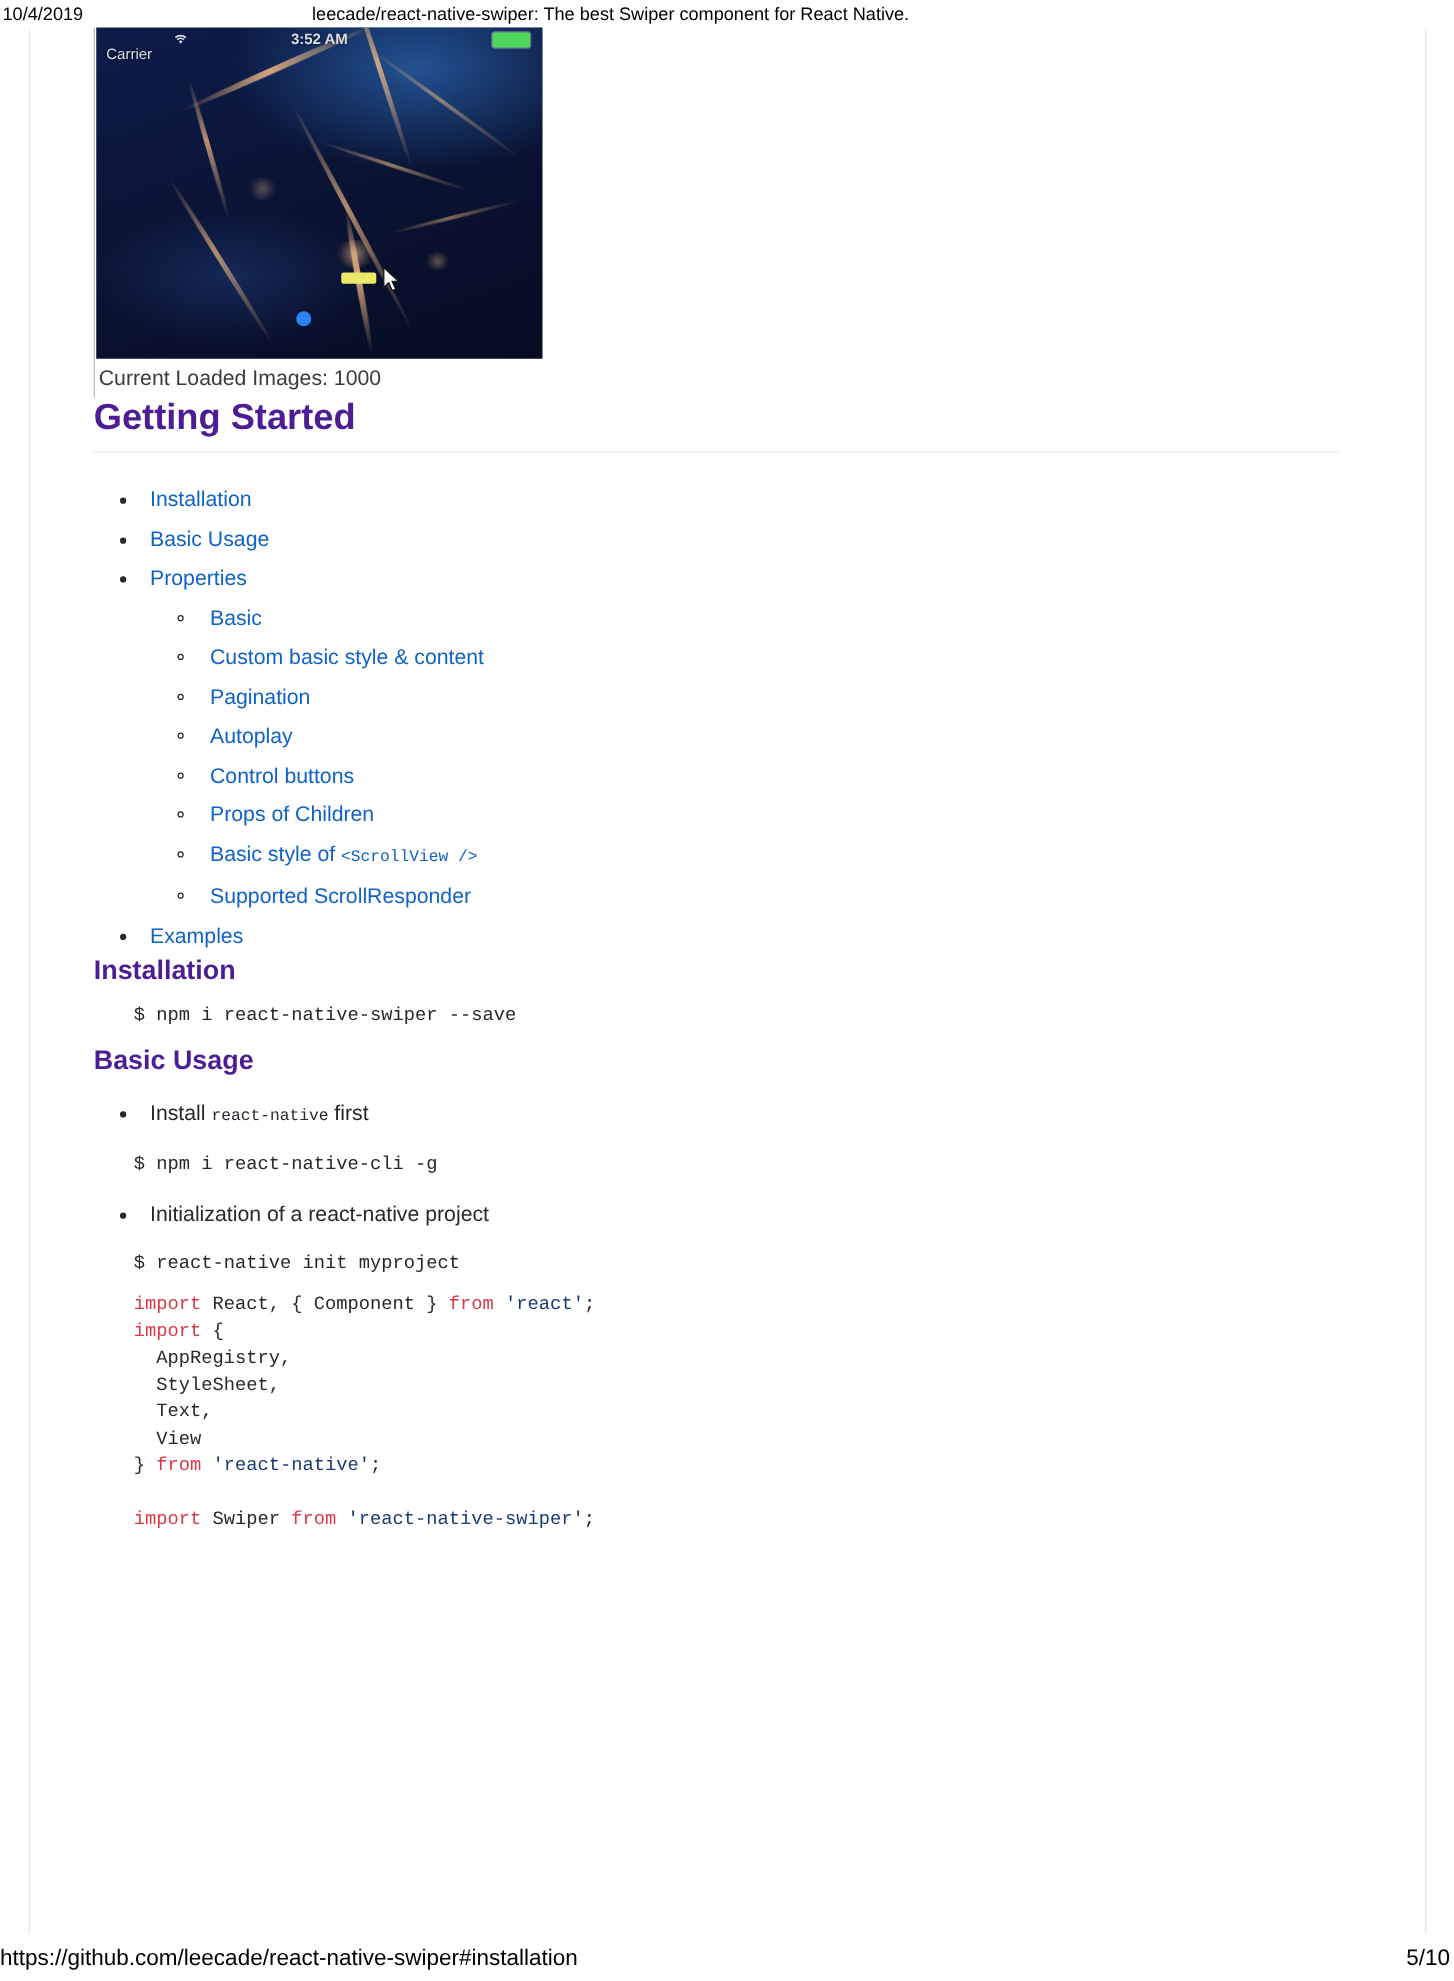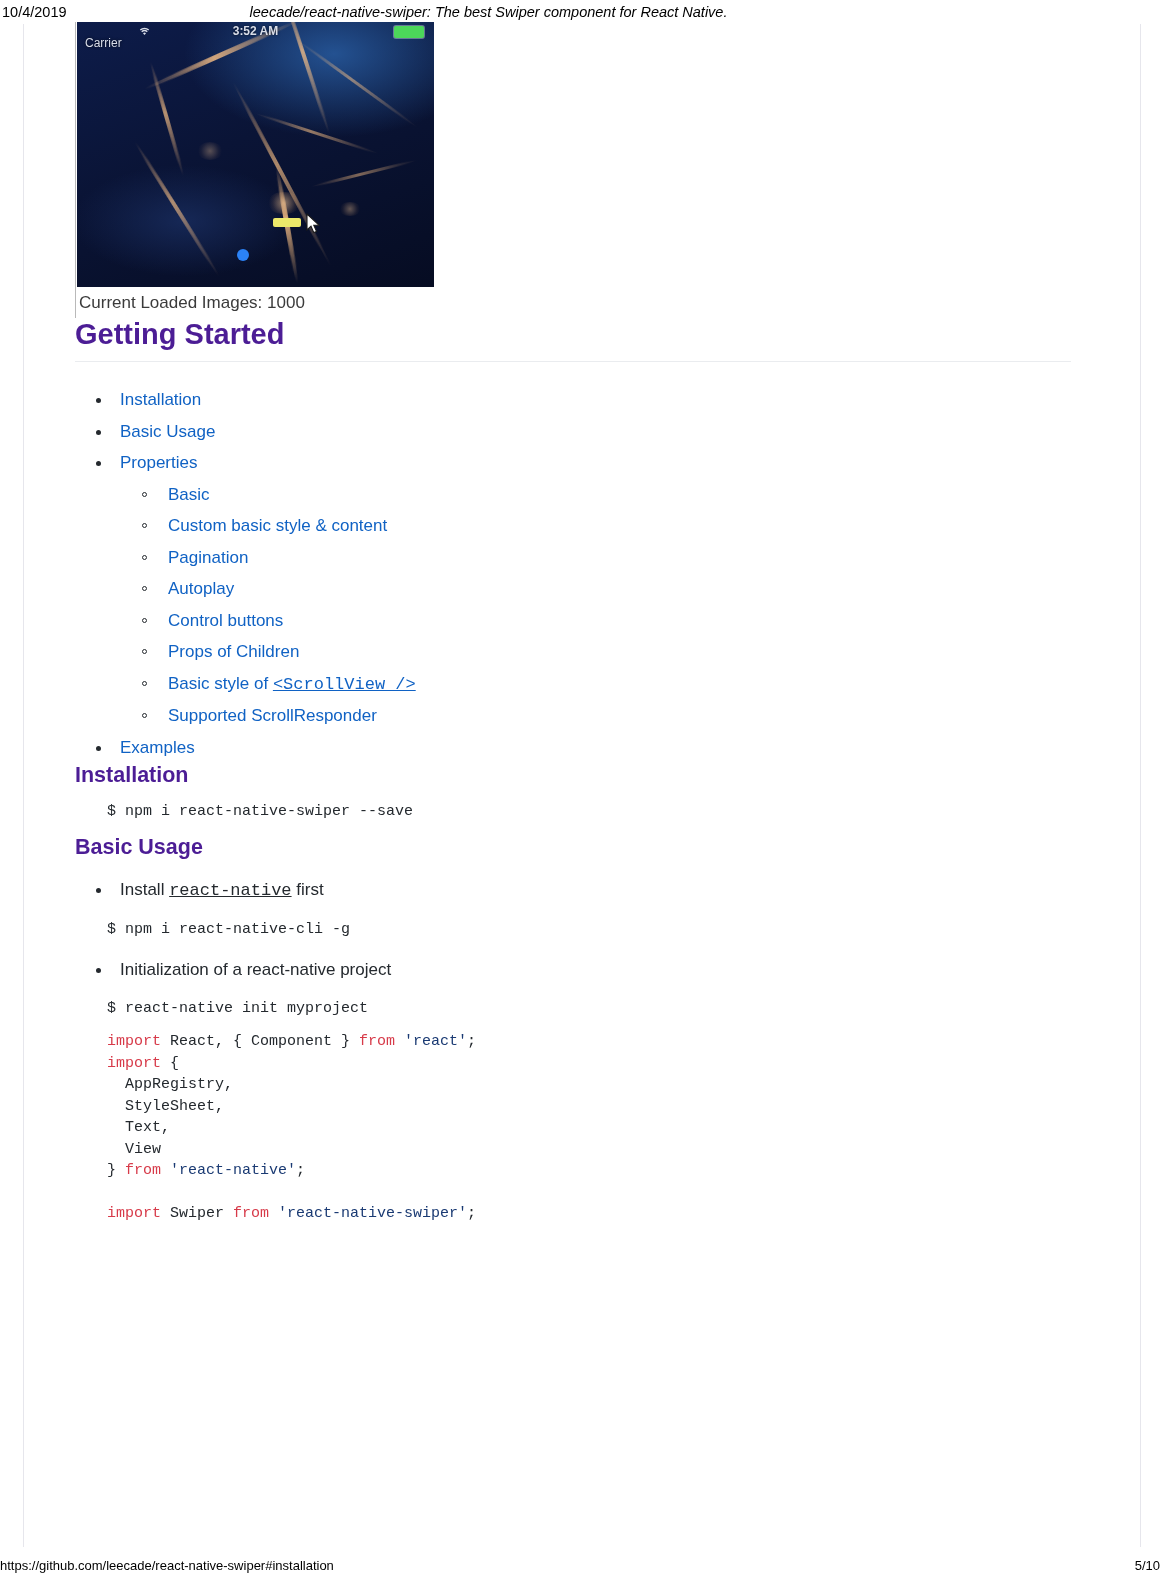--- a/index.html
+++ b/index.html
@@ -34,30 +34,29 @@
     top: 0;
     white-space: nowrap;
   }
   .print-header .ph-title {
     position: absolute;
     left: 0;
     top: 0;
     width: 977px;
     text-align: center;
     white-space: nowrap;
-    font-style: italic;
   }
 
   .print-footer {
     position: absolute;
     bottom: 8px;
     left: 0;
     width: 1163px;
     height: 22px;
-    font-size: 13px;
+    font-size: 18px;
     color: #000;
     line-height: 22px;
   }
   .print-footer .pf-url {
     position: absolute;
     left: 0;
     top: 0;
     white-space: nowrap;
   }
   .print-footer .pf-page {
@@ -240,24 +239,23 @@
   }
   a.link {
     color: #1062c4;
     text-decoration: none;
   }
   ul.steps { margin-top: 14px; }
   ul.steps > li { color: #24292e; }
 
   code.inl {
     font-family: "Liberation Mono", "DejaVu Sans Mono", monospace;
-    font-size: 17px;
+    font-size: 13px;
     color: inherit;
     white-space: pre;
-    text-decoration: underline;
   }
   a.link code.inl { color: #1062c4; }
 
   
   pre.code {
     font-family: "Liberation Mono", "DejaVu Sans Mono", monospace;
     font-size: 15px;
     line-height: 21.5px;
     color: #24292e;
     margin: 12px;

